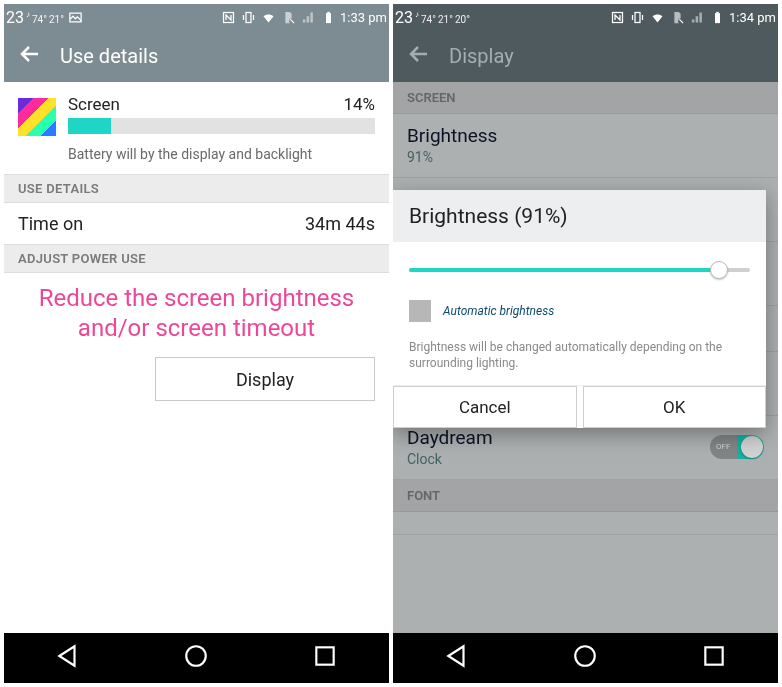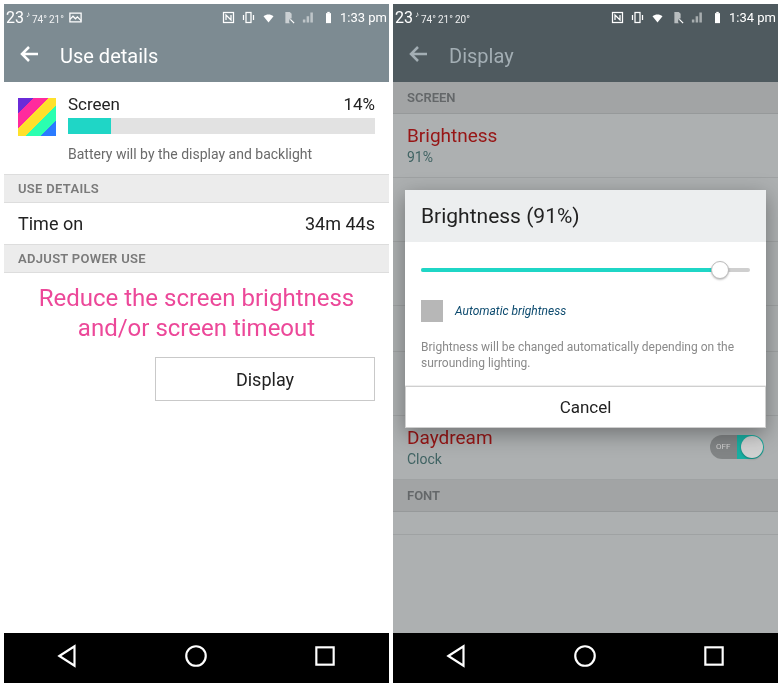--- a/index.html
+++ b/index.html
@@ -32,30 +32,30 @@
   .display-btn { margin: 10px 14px 0 auto; width: 220px; height: 44px; border: 1px solid #c9c9c9; background: #fff; display: flex; align-items: center; justify-content: center; font-size: 18px; color: #222; }
   
   .navbar { height: 50px; background: #000; display: flex; align-items: center; justify-content: space-around; }
   .navbar svg { width: 26px; height: 26px; }
   
   .phone.right .status { background: #4f5a5f; }
   .phone.right .appbar { background: #4f5a5f; color: #a3aeb4; }
   .rcontent { flex: 1; position: relative; background: #d4d7d8; }
   .rsection { background: #c6c9ca; color: #7a7e80; font-size: 13px; font-weight: 600; padding: 8px 14px; border-bottom: 1px solid #b8bbbc; }
   .ritem { padding: 10px 14px 12px 14px; border-bottom: 1px solid #c3c6c7; }
-  .ritem .t { font-size: 19px; color: #b91c1c; }
+  .ritem .t { font-size: 19px; color: #0f172a; }
   .ritem .s { font-size: 14px; color: #4f7a7a; margin-top: 2px; }
   .ritem.withtoggle { display: flex; align-items: center; justify-content: space-between; }
   .toggle { width: 54px; height: 24px; border-radius: 12px; background: linear-gradient(90deg,#9fa3a4 0 50%,#1fd6c6 50% 100%); position: relative; font-size: 8px; color: #fff; display: flex; align-items: center; }
   .toggle .off { position: absolute; left: 6px; }
   .toggle .on { position: absolute; right: 6px; }
   .toggle .knob { width: 22px; height: 22px; border-radius: 50%; background: #fff; position: absolute; right: 1px; top: 1px; box-shadow: 0 1px 2px rgba(0,0,0,.3); }
   
   .dim { position: absolute; inset: 0; background: rgba(0,0,0,.18); }
-  .dialog { position: absolute; left: 12px; right: 12px; top: 108px; background: #fff; box-shadow: 0 6px 20px rgba(0,0,0,.35); }
+  .dialog { position: absolute; left: 0; right: 12px; top: 108px; background: #fff; box-shadow: 0 6px 20px rgba(0,0,0,.35); }
   .dialog .title { background: #eceeef; padding: 14px 16px; font-size: 21px; color: #222; }
   .dialog .body { padding: 26px 16px 14px 16px; }
   .slider { height: 4px; background: #cfcfcf; position: relative; border-radius: 2px; }
   .slider .fill { height: 100%; background: #1fd6c6; width: 91%; border-radius: 2px; }
   .slider .thumb { width: 18px; height: 18px; background: #fff; border: 1px solid #bcbcbc; border-radius: 50%; position: absolute; top: -7px; left: calc(91% - 9px); box-shadow: 0 1px 2px rgba(0,0,0,.25); }
   .checkrow { display: flex; align-items: center; gap: 12px; margin-top: 28px; }
   .checkbox { width: 22px; height: 22px; background: #b7b7b7; }
   .checkrow .lbl { font-size: 12px; color: #0c4a6e; font-style: italic; }
   .dialog .hint { color: #8a8a8a; font-size: 12px; margin-top: 18px; line-height: 1.3; }
   .dialog .btns { display: flex; gap: 6px; border-top: 1px solid #eee; }
@@ -262,20 +262,23 @@
           <div class="checkrow">
             <div class="checkbox"></div>
             <div class="lbl">Automatic brightness</div>
           </div>
           <div class="hint">Brightness will be changed automatically depending on the surrounding lighting.</div>
         </div>
         <div class="btns">
           <div class="btn">
               <span>Cancel</span>
             </div>
+          <div class="btn">
+              <span>OK</span>
+            </div>
         </div>
       </div>
     </div>
     <div class="navbar">
       <span><svg viewBox="0 0 24 24" fill="none" stroke="#fff" stroke-width="2">
             <path d="M4 12l14-9v18z"></path>
           </svg></span>
       <span><svg viewBox="0 0 24 24" fill="none" stroke="#fff" stroke-width="2">
             <circle cx="12" cy="12" r="9"></circle>
           </svg></span>

